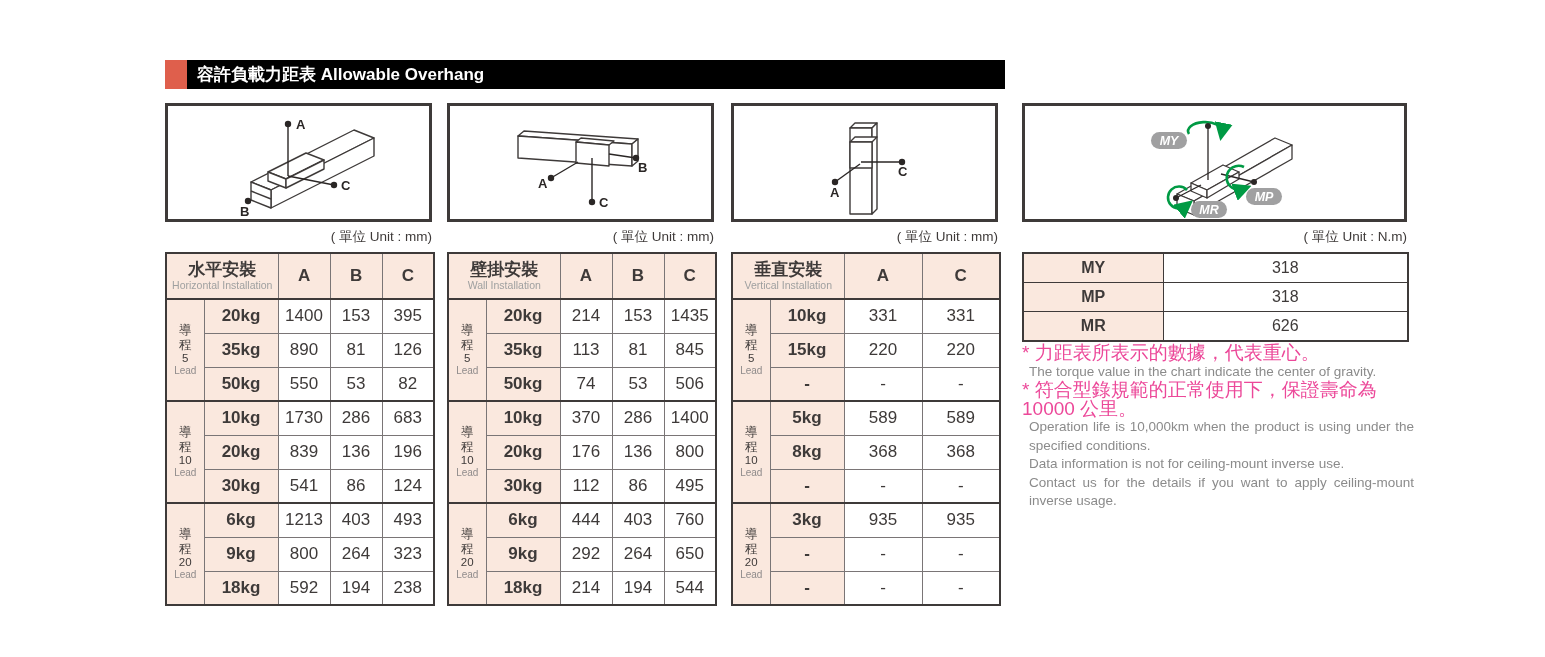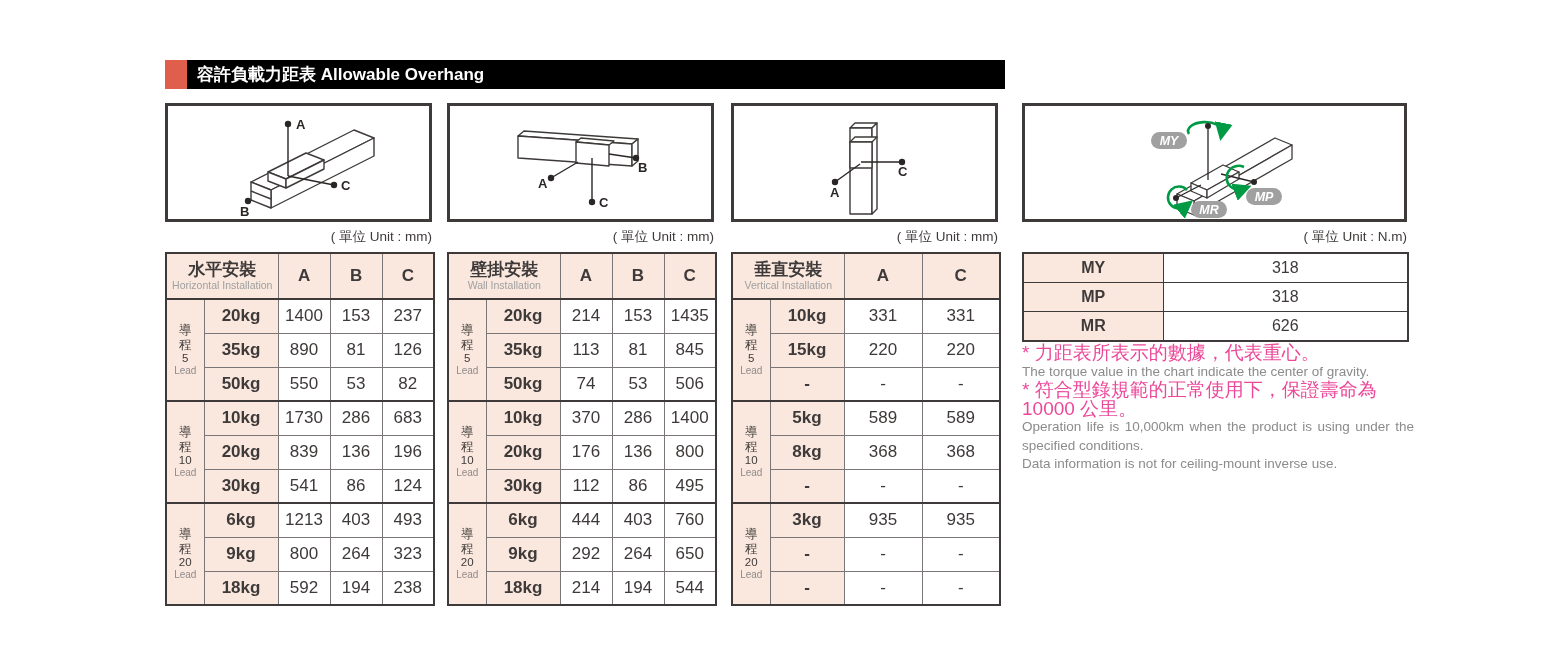--- a/index.html
+++ b/index.html
@@ -39,21 +39,21 @@
   
   table.mom{position:absolute;left:1022px;top:252px;width:385px;border-collapse:collapse;table-layout:fixed;
             background:#fff;border:2.5px solid #3e3a39;}
   table.mom td{border:1.5px solid #3e3a39;text-align:center;vertical-align:middle;height:28px;padding:0;}
   .ml{font-size:16px;font-weight:bold;}
   .mv{font-size:16px;}
 
   
   .notes{position:absolute;left:1022px;top:344px;width:392px;}
   .nzh{color:#ec4899;font-weight:normal;font-size:19px;line-height:18.5px;}
-  .nen{color:#8b8b8b;font-size:13.5px;line-height:18.5px;text-align:justify;}
+  .nen{color:#8b8b8b;font-size:13.5px;line-height:18.5px;text-align:justify;margin-left:7px;}
 </style>
 </head>
 <body>
 
 <div class="pg">
 
   <div class="hdrbar" style="left:165px;width:840px;">
     <div class="acc"></div>
     <div class="ttl">容許負載力距表 Allowable Overhang</div>
   </div>
@@ -205,21 +205,21 @@
     </tr>
     <tr class="drow gs">
       <td rowspan="3" class="peach">
         <div class="lzh">導程</div>
         <div class="lnum">5</div>
         <div class="len">Lead</div>
       </td>
       <td class="peach load">20kg</td>
       <td class="val">1400</td>
       <td class="val">153</td>
-      <td class="val">237</td>
+      <td class="val">395</td>
     </tr>
     <tr class="drow">
       <td class="peach load">35kg</td>
       <td class="val">890</td>
       <td class="val">81</td>
       <td class="val">126</td>
     </tr>
     <tr class="drow">
       <td class="peach load">50kg</td>
       <td class="val">550</td>
@@ -464,15 +464,16 @@
     </tr>
   </tbody>
     </table>
 
   <div class="notes">
     <div class="nzh">* 力距表所表示的數據，代表重心。</div>
     <div class="nen">The torque value in the chart indicate the center of gravity.</div>
     <div class="nzh">* 符合型錄規範的正常使用下，保證壽命為 10000 公里。</div>
     <div class="nen">Operation life is 10,000km when the product is using under the specified conditions.</div>
     <div class="nen">Data information is not for ceiling-mount inverse use.</div>
+    <div class="nen">Contact us for the details if you want to apply ceiling-mount inverse usage.</div>
   </div>
 
 </div>
 
 </body></html>

